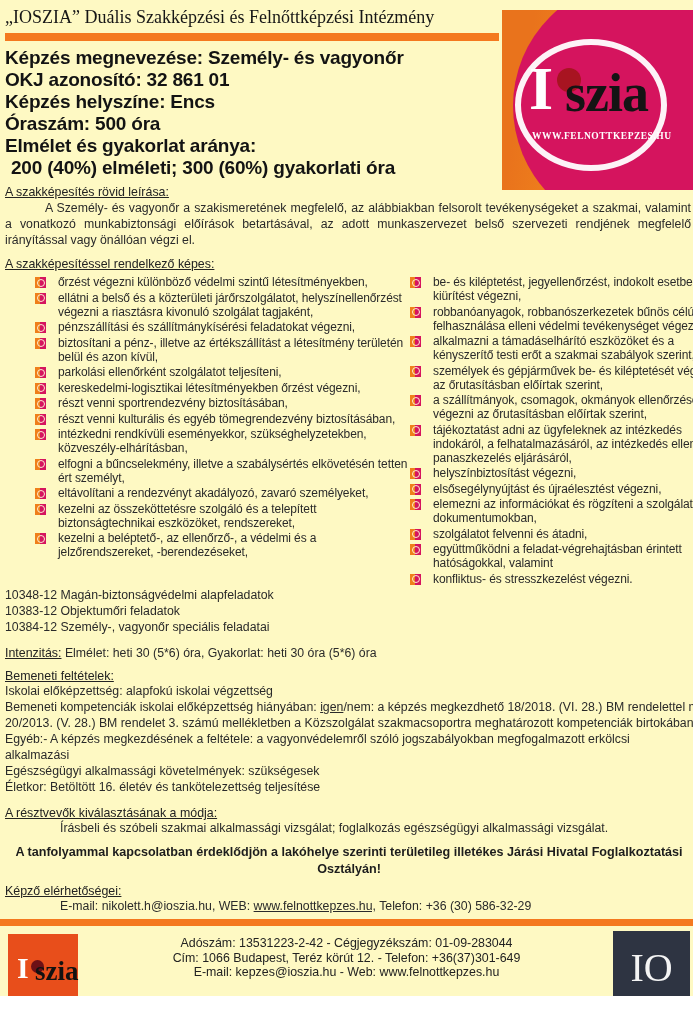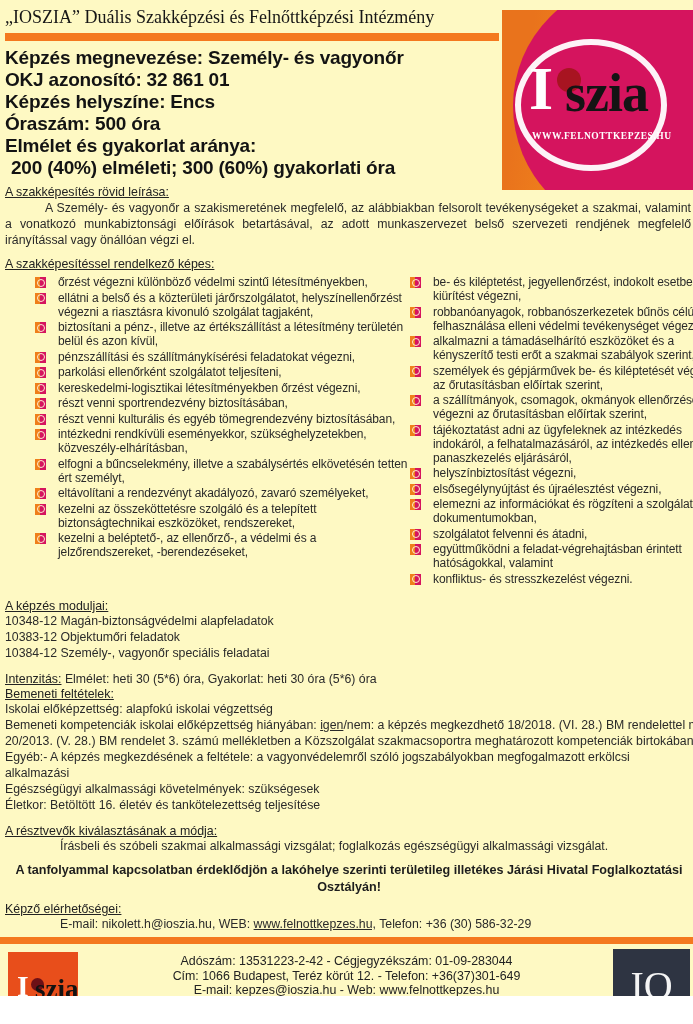--- a/index.html
+++ b/index.html
@@ -21,21 +21,21 @@
   .logo-ring { position:absolute; left:13px; top:29px; width:152px; height:132px; border:6px solid rgba(255,255,255,0.95); border-radius:50%; }
   .logo-i   { position:absolute; left:27px; top:43px; color:#fff; font-family:"Liberation Serif", serif; font-weight:bold; font-size:62px; }
   .logo-dot { position:absolute; left:55px; top:58px; width:24px; height:24px; border-radius:50%; background:#a81421; }
   .logo-szia{ position:absolute; left:63px; top:52px; color:#141414; font-family:"Liberation Serif", serif; font-weight:bold; font-size:54px; letter-spacing:-1px; }
   .logo-url { position:absolute; left:30px; top:121px; color:#fff; font-family:"Liberation Serif", serif; font-weight:bold; font-size:9.5px; letter-spacing:0.5px; }
 
   
   .sec-heading { font-size:12.4px; text-decoration:underline; color:#222; }
   .body-text { font-size:12.3px; line-height:16px; color:#2a2a2a; }
   .para { text-align:justify; text-indent:40px; padding-right:2px; margin-top:1px; }
-  .mt6 { margin-top:6px; } .mt8 { margin-top:0; } .mt9 { margin-top:9px; }
+  .mt6 { margin-top:6px; } .mt8 { margin-top:8px; } .mt9 { margin-top:9px; }
   .mt10 { margin-top:10px; } .mt12 { margin-top:12px; } .mt3 { margin-top:11px; }
   .nowrap { white-space:nowrap; }
   .indent { text-indent:55px; }
   .ul { text-decoration:underline; }
 
   
   .kepes-cols { display:flex; margin-top:4px; padding-left:30px; }
   .col-left  { flex:0 0 375px; width:375px; }
   .col-right { flex:0 0 320px; width:320px; }
   .b-item { display:flex; margin-bottom:1.5px; }
@@ -98,28 +98,28 @@
           <div class="b-item">
           <span class="b-icon"></span>
           <span class="b-text">őrzést végezni különböző védelmi szintű létesítményekben,</span>
         </div>
           <div class="b-item">
           <span class="b-icon"></span>
           <span class="b-text">ellátni a belső és a közterületi járőrszolgálatot, helyszínellenőrzést végezni a riasztásra kivonuló szolgálat tagjaként,</span>
         </div>
           <div class="b-item">
           <span class="b-icon"></span>
+          <span class="b-text">pénzszállítási és szállítmánykísérési feladatokat végezni,</span>
+        </div>
+          <div class="b-item">
+          <span class="b-icon"></span>
           <span class="b-text">biztosítani a pénz-, illetve az értékszállítást a létesítmény területén belül és azon kívül,</span>
         </div>
           <div class="b-item">
           <span class="b-icon"></span>
-          <span class="b-text">pénzszállítási és szállítmánykísérési feladatokat végezni,</span>
-        </div>
-          <div class="b-item">
-          <span class="b-icon"></span>
           <span class="b-text">parkolási ellenőrként szolgálatot teljesíteni,</span>
         </div>
           <div class="b-item">
           <span class="b-icon"></span>
           <span class="b-text">kereskedelmi-logisztikai létesítményekben őrzést végezni,</span>
         </div>
           <div class="b-item">
           <span class="b-icon"></span>
           <span class="b-text">részt venni sportrendezvény biztosításában,</span>
         </div>
@@ -193,21 +193,20 @@
           <span class="b-icon"></span>
           <span class="b-text">együttműködni a feladat-végrehajtásban érintett hatóságokkal, valamint</span>
         </div>
           <div class="b-item">
           <span class="b-icon"></span>
           <span class="b-text">konfliktus- és stresszkezelést végezni.</span>
         </div>
         </div>
     </div>
 
-    <div class="sec-heading mt12">A képzés moduljai:</div>
     <div class="body-text">
         <div>10348-12 Magán-biztonságvédelmi alapfeladatok</div>
         <div>10383-12 Objektumőri feladatok</div>
         <div>10384-12 Személy-, vagyonőr speciális feladatai</div>
       </div>
 
     <div class="body-text mt10">
       <span class="sec-heading">Intenzitás:</span><span> Elmélet: heti 30 (5*6) óra, Gyakorlat: heti 30 óra (5*6) óra</span>
     </div>
 

